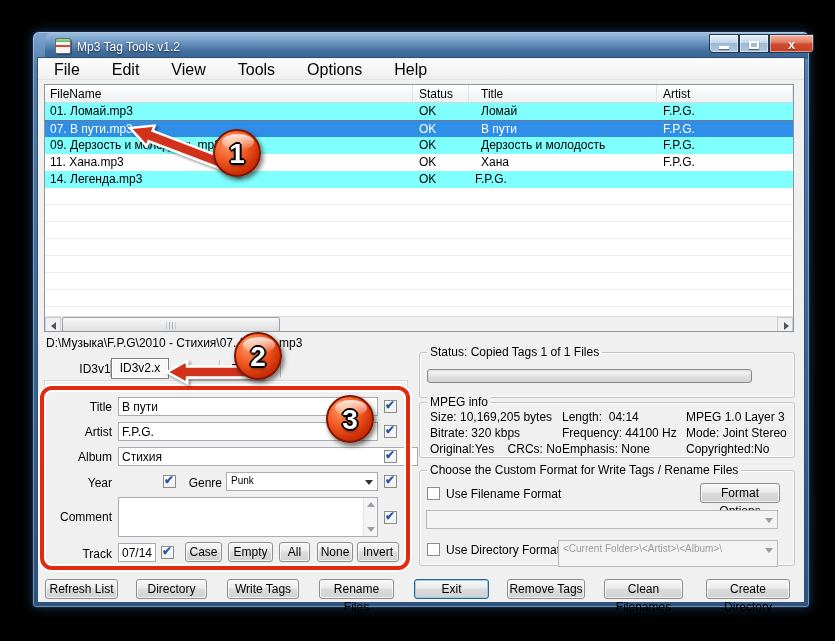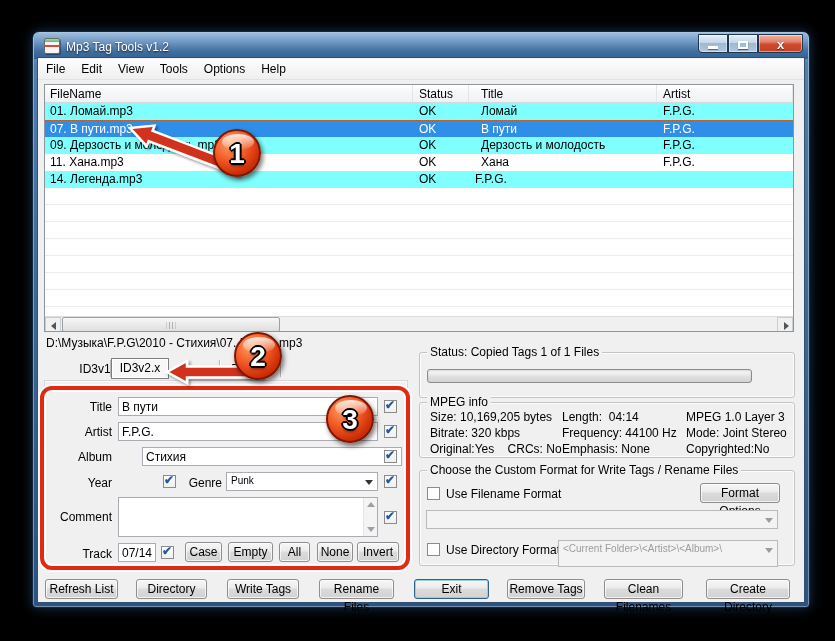--- a/index.html
+++ b/index.html
@@ -6,21 +6,21 @@
   html,body { background:#000; }
   body { font-family:"Liberation Sans", sans-serif; }
   #canvas { position:relative; width:835px; height:641px; background:#000; overflow:hidden; }
 
   
   .win { position:absolute; left:32px; top:31px; width:778px; height:577px;
     border-radius:7px 7px 4px 4px;
     background:linear-gradient(180deg,#7ea7d2 0%,#517ead 6%,#3c6795 50%,#2b5280 100%);
     border:1px solid #122740;
     box-shadow:inset 0 0 0 1px rgba(255,255,255,.35), 0 0 12px rgba(40,80,130,.6); }
-  .titlebar { position:absolute; left:1px; top:1px; right:1px; height:26px;
+  .titlebar { position:absolute; left:12px; top:1px; right:1px; height:26px;
     border-radius:6px 6px 0 0; cursor:default;
     background:linear-gradient(180deg,#9cbedf 0%,#6e97c2 35%,#416f9f 70%,#35608f 100%); }
   .title-text { position:absolute; left:32px; top:7px; font-size:12px; color:#fff;
     text-shadow:0 1px 2px rgba(0,0,30,.8); white-space:nowrap; }
   .app-ico { position:absolute; left:10px; top:5px; width:16px; height:16px;
     background:linear-gradient(180deg,#9fe0a0 0%,#58b863 22%,#f5f5f5 22%,#f5f5f5 45%,#d84a3a 45%,#d84a3a 60%,#f5f5f5 60%,#f5f5f5 100%);
     border:1px solid #6a6a6a; border-radius:2px; box-shadow:1px 1px 0 rgba(0,0,0,.35); }
   .cap-btn { position:absolute; top:1px; height:19px; border:1px solid #1d3850;
     box-shadow:inset 0 0 0 1px rgba(255,255,255,.45); text-align:center; cursor:pointer; }
   .cap-btn.min { left:664px; width:30px; border-radius:0 0 0 4px;
@@ -36,21 +36,21 @@
   .glyph-x { color:#fff; font-size:13px; font-weight:bold; line-height:18px;
     text-shadow:0 1px 1px rgba(0,0,0,.6); }
 
   .client { position:absolute; left:37px; top:57px; width:768px; height:546px; background:#f0f0f0;
     border:1px solid #32506f; }
 
   
   .menubar { position:absolute; left:38px; top:59px; width:766px; height:21px;
     background:linear-gradient(180deg,#fdfdfd,#efefef); display:flex; align-items:center;
     border-bottom:1px solid #e3e3e3; }
-  .menu-item { font-size:12px; color:#000; padding:0 8px; height:21px; line-height:21px; cursor:default; }
+  .menu-item { font-size:16px; color:#000; padding:0 16px; height:21px; line-height:21px; cursor:default; }
 
   
   .list { position:absolute; left:44px; top:84px; width:750px; height:248px; background:#fff;
     border:1px solid #8d959e; overflow:hidden; }
   .lheader { display:flex; height:18px; background:linear-gradient(180deg,#ffffff,#f6f7f9 45%,#eff1f3);
     border-bottom:1px solid #d5d8dc; font-size:12px; color:#000; }
   .lheader .hc { line-height:18px; border-right:1px solid #e2e4e7; overflow:hidden; white-space:nowrap; }
   .row { display:flex; height:17px; font-size:12px; color:#000; }
   .row .c { line-height:17px; overflow:hidden; white-space:nowrap; }
   .c1 { width:368px; padding-left:5px; }
@@ -233,21 +233,21 @@
 
   <span class="flabel" style="top:400px">Title</span>
   <span class="flabel" style="top:425px">Artist</span>
   <span class="flabel" style="top:450px">Album</span>
   <span class="flabel" style="top:476px">Year</span>
   <span class="flabel" style="top:510px">Comment</span>
   <span class="flabel" style="top:547px">Track</span>
 
   <input class="tbox" style="left: 118px; top: 397px; width: 260px; height: 19px;" value="В пути">
   <input class="tbox" style="left: 118px; top: 422px; width: 260px; height: 19px;" value="F.P.G.">
-  <input class="tbox" style="left: 118px; top: 447px; width: 260px; height: 19px; margin-left: 24px;" value="Стихия">
+  <input class="tbox" style="left: 118px; top: 447px; width: 300px; height: 19px;" value="Стихия">
   <input class="tbox" style="left: 118px; top: 499px; width: 40px; height: 19px; padding-left: 8px;" value="2010">
   <span class="cb" style="left:163px;top:475px">
       <span class="tick">✔</span>
     </span>
   <span class="flabel" style="left:170px;width:52px;top:476px">Genre</span>
   <div class="combo" style="left:226px;top:472px;width:152px;height:19px">
     <span class="val">Punk</span>
     <span class="arr"></span>
   </div>
   <div class="commentbox">

